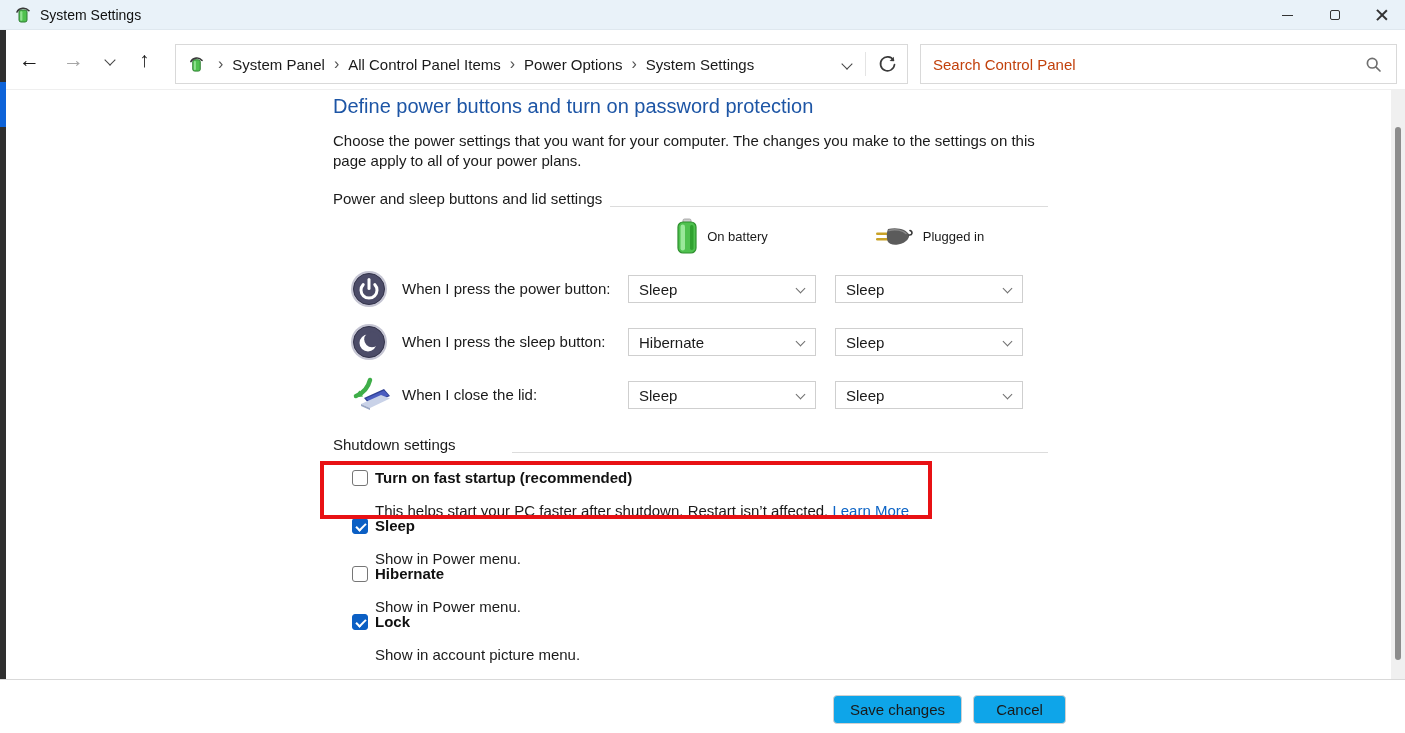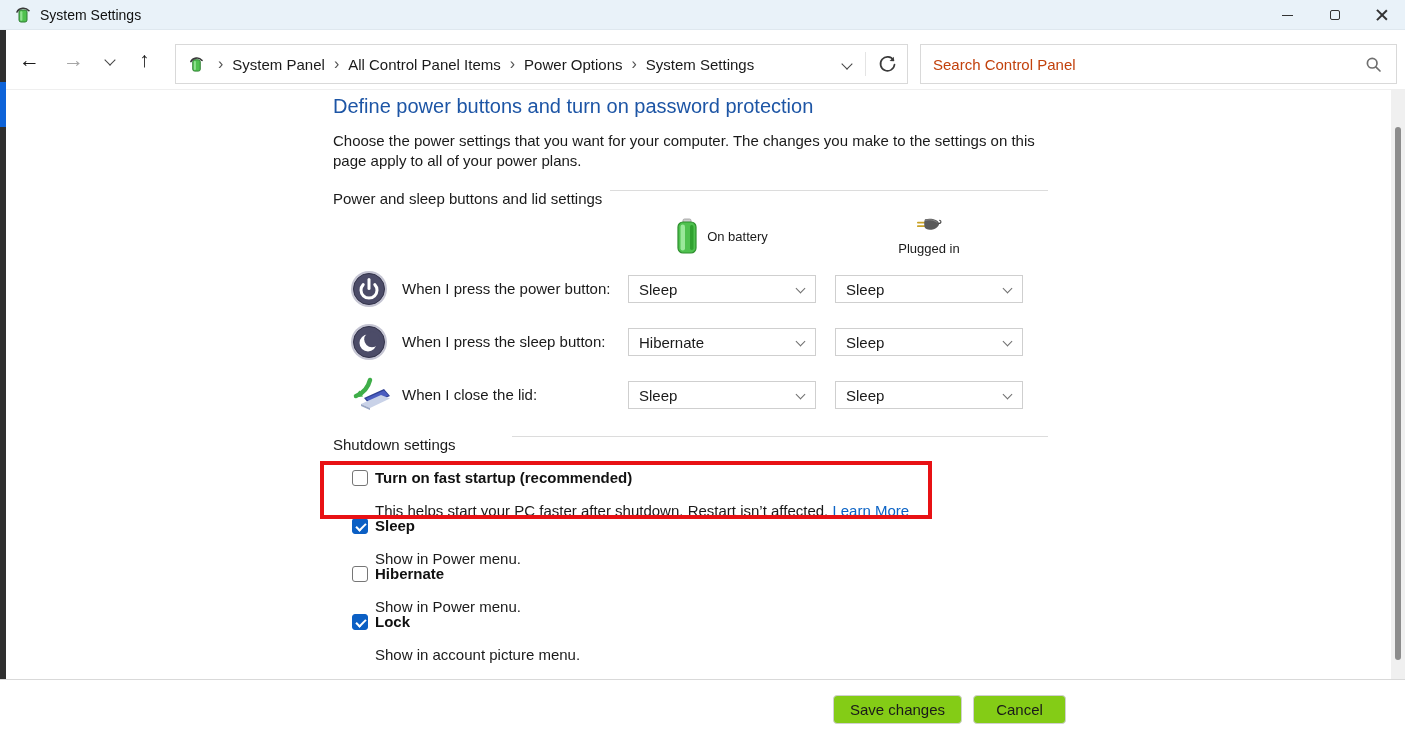--- a/index.html
+++ b/index.html
@@ -65,29 +65,29 @@
 
   
   .left-strip { position:absolute; left:0; top:30px; width:6px; height:703px; background:#2f2f2f; }
   .left-strip-accent { position:absolute; left:0; top:82px; width:6px; height:45px; background:#0e63d8; }
 
   
   .content { position:absolute; left:333px; top:95px; width:715px; height:580px; }
   .page-title { position:absolute; top:0; left:0; font-size:20px; font-weight:400; color:#1d55a5; white-space:nowrap; }
   .page-desc { position:absolute; top:36px; left:0; width:703px; font-size:15px; line-height:20px; color:#1a1a1a; }
 
-  .group-head { position:absolute; left:0; width:715px; display:flex; align-items:flex-start; }
+  .group-head { position:absolute; left:0; width:715px; display:flex; align-items:flex-end; }
   .group-head .glabel { font-size:15px; color:#1a1a1a; white-space:nowrap; }
   .group-head .rule { flex:1; height:1px; background:#dcdcdc; margin-left:8px; }
   .group-power { top:95px; }
   .group-shutdown { top:341px;gap:48px; }
 
   .col-head { position:absolute; top:121px; width:188px; height:40px; display:flex; align-items:center; justify-content:center; gap:9px; font-size:13px; }
   .col-battery { left:295px; }
-  .col-plug { left:502px;flex-direction:column; }
+  .col-plug { left:502px; }
 
   .prow { position:absolute; left:0; width:715px; height:38px; }
   .prow-1 { top:175px; } .prow-2 { top:228px; } .prow-3 { top:281px; }
   .prow .picon { position:absolute; left:17px; top:0; }
   .prow .plabel { position:absolute; left:69px; top:0; line-height:38px; font-size:15px; white-space:nowrap; }
   .select {
     position:absolute; top:5px; width:188px; height:28px;
     border:1px solid #cfcfcf; background:#fff;
     display:flex; align-items:center; padding:0 26px 0 10px; font-size:15px;
   }
@@ -110,21 +110,21 @@
 
   .highlight-box {
     position:absolute; left:-13px; top:366px; width:612px; height:58px;
     border:4px solid #e81114; z-index:5; pointer-events:none;
   }
 
   
   .footer { position:absolute; left:0; top:679px; width:1405px; height:54px; background:#fff; border-top:1px solid #d9d9d9; }
   .btn {
     position:absolute; top:15px; height:29px;
-    border:1px solid #d0d0d0; border-radius:4px; background:#84cc16;
+    border:1px solid #d0d0d0; border-radius:4px; background:#0ea5e9;
     display:flex; align-items:center; justify-content:center;
     font-size:15px; color:#1a1a1a; font-family:"Liberation Sans",sans-serif;
   }
   .btn-save { left:833px; width:129px; }
   .btn-cancel { left:973px; width:93px; }
 
   
   .sb-track { position:absolute; left:1391px; top:90px; width:14px; height:589px; background:#f0f0f0; }
   .sb-thumb { position:absolute; left:1395px; top:127px; width:6px; height:533px; background:#8c8c8c; border-radius:3px; }
 </style>

